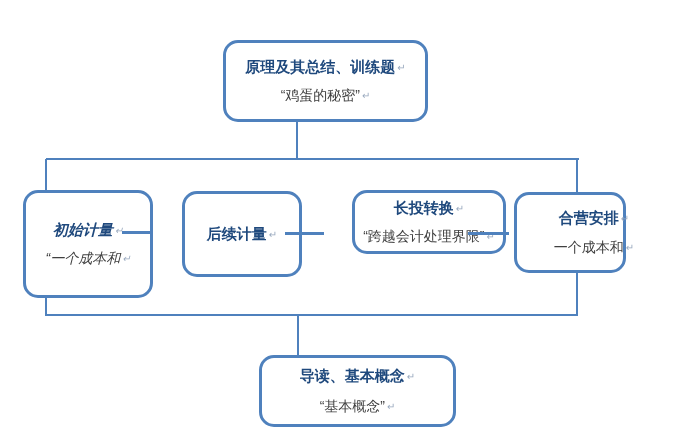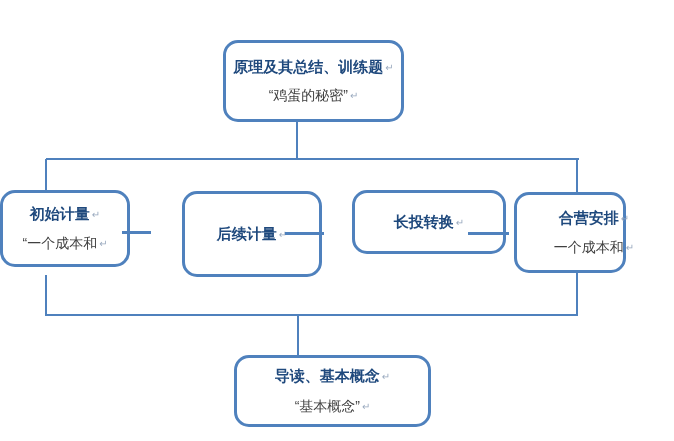--- a/index.html
+++ b/index.html
@@ -6,21 +6,21 @@
   .canvas{
     position:relative;width:674px;height:441px;background:#ffffff;
     font-family:"Liberation Sans", sans-serif;overflow:hidden;
   }
   .node{
     position:absolute;box-sizing:border-box;background:#ffffff;
     border:3px solid var(--accent);border-radius:15px;
     display:flex;flex-direction:column;align-items:center;justify-content:center;
     gap:13px;z-index:2;text-align:center;
   }
-  .node.tight{gap:14px;}
+  .node.tight{gap:14px;margin-left:25px;}
   .tline{font-weight:bold;color:var(--title_text);font-size:15px;line-height:1.1;white-space:nowrap;}
   .sline{font-weight:normal;color:var(--body_text);font-size:14px;line-height:1.1;white-space:nowrap;}
   .rmark{color:var(--return_mark);font-size:10px;margin-left:2px;font-weight:normal;vertical-align:1px;}
   .ln{position:absolute;background:var(--accent);z-index:1;}
   .ln.h{height:2px;}
   .ln.v{width:2px;}
   .ln.stub{height:3px;z-index:3;}
 </style>
 </head>
 <body>
@@ -33,36 +33,37 @@
   <div class="ln v" style="left:45px;top:275px;height:41px;"></div>
   <div class="ln v" style="left:576px;top:159px;height:34px;"></div>
   <div class="ln v" style="left:576px;top:272px;height:44px;"></div>
   <div class="ln h" style="left:46px;top:314px;width:532px;"></div>
   <div class="ln v" style="left:297px;top:316px;height:40px;"></div>
 
   <div class="ln stub" style="left:122px;top:231px;width:29px;"></div>
   <div class="ln stub" style="left:285px;top:232px;width:39px;"></div>
   <div class="ln stub" style="left:468px;top:232px;width:41px;"></div>
 
-  <div class="node" style="left:223px;top:40px;width:181px;height:82px;">
+  <div class="node" style="left:223px;top:40px;width:205px;height:82px;">
     <div class="tline"><span>原理及其总结、训练题</span><span class="rmark">↵</span></div>
     <div class="sline"><span>“鸡蛋的秘密”</span><span class="rmark">↵</span></div>
   </div>
 
-  <div class="node" style="left:0;top:190px;width:130px;height:77px;">
+  <div class="node" style="left:23px;top:190px;width:130px;height:108px;font-style:italic;">
     <div class="tline"><span>初始计量</span><span class="rmark">↵</span></div>
     <div class="sline"><span>“一个成本和</span><span class="rmark">↵</span></div>
   </div>
 
-  <div class="node" style="left:182px;top:191px;width:140px;height:86px;">
+  <div class="node" style="left:182px;top:191px;width:120px;height:86px;">
     <div class="tline"><span>后续计量</span><span class="rmark">↵</span></div>
   </div>
 
   <div class="node" style="left:352px;top:190px;width:154px;height:64px;">
     <div class="tline"><span>长投转换</span><span class="rmark">↵</span></div>
+    <div class="sline"><span>“跨越会计处理界限”</span><span class="rmark">↵</span></div>
   </div>
 
   <div class="node" style="left:514px;top:192px;width:112px;height:81px;padding-left:48px;">
     <div class="tline"><span>合营安排</span><span class="rmark">↵</span></div>
     <div class="sline"><span>一个成本和</span><span class="rmark">↵</span></div>
   </div>
 
   <div class="node tight" style="left:234px;top:355px;width:197px;height:72px;">
     <div class="tline"><span>导读、基本概念</span><span class="rmark">↵</span></div>
     <div class="sline"><span>“基本概念”</span><span class="rmark">↵</span></div>

